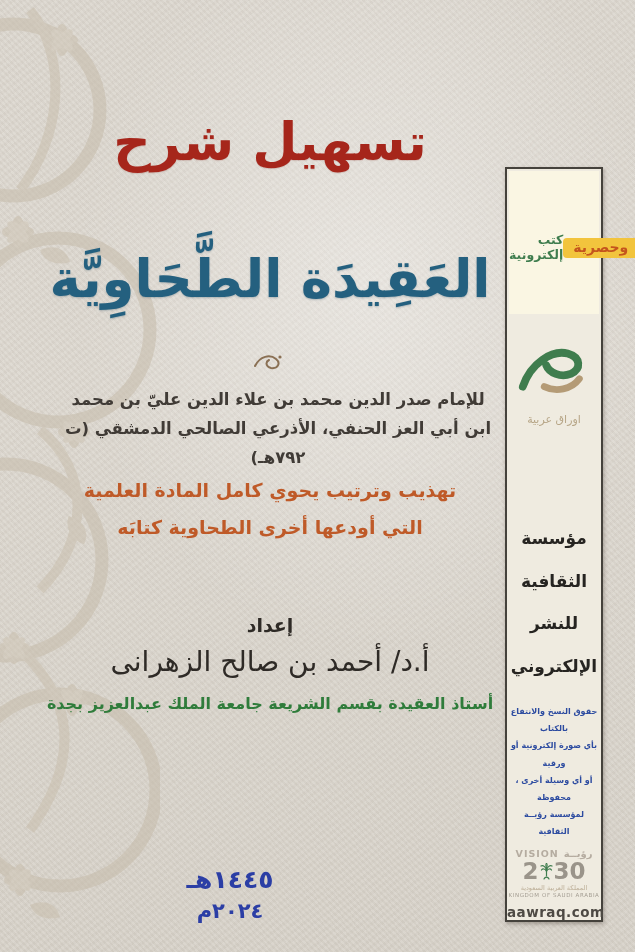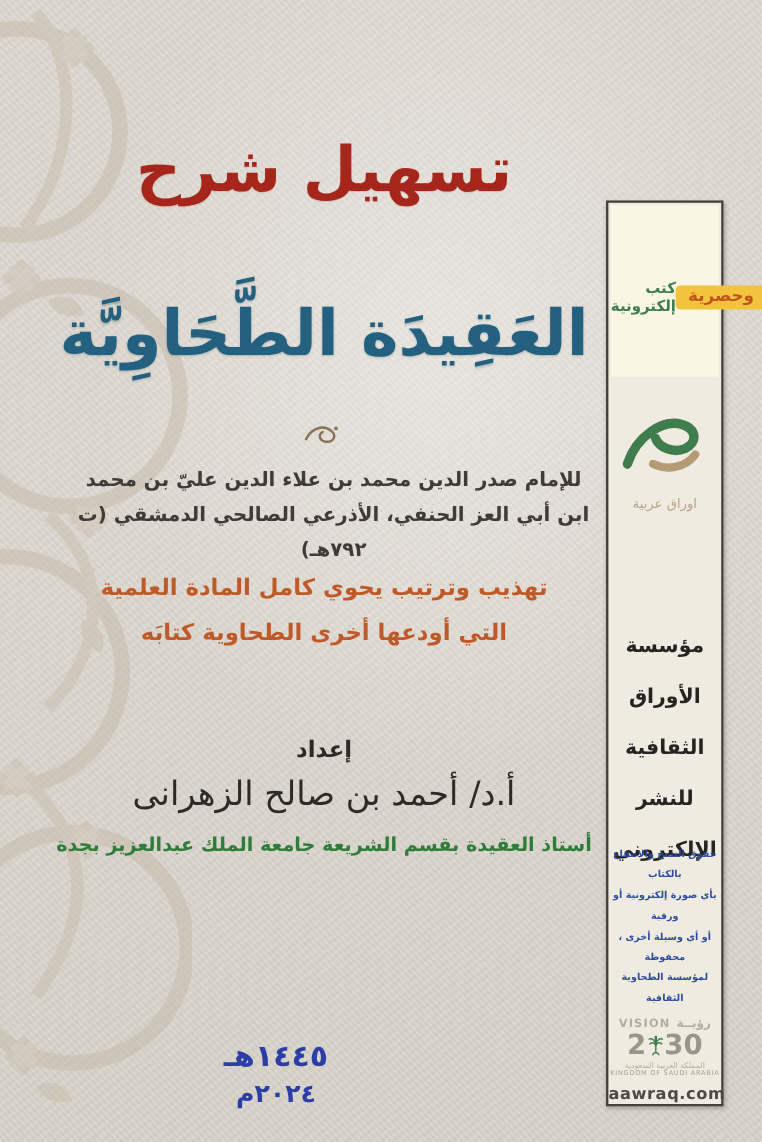--- a/index.html
+++ b/index.html
@@ -197,31 +197,30 @@
     <div class="papers">
       <svg width="78" height="62" viewBox="0 0 80 62" fill="none" stroke-linecap="round">
         <path d="M8,46 C16,22 38,8 54,12 C68,16 68,28 57,33 C47,37 35,32 32,24" stroke="#3f7d4e" stroke-width="8"></path>
         <path d="M30,46 C42,52 58,49 66,38" stroke="#b49b76" stroke-width="7"></path>
       </svg>
       <div class="papers-caption">اوراق عربية</div>
     </div>
 
     <div class="foundation">
       <div>مؤسسة</div>
-      <div>الأوراق</div>
       <div>الثقافية</div>
       <div>للنشر</div>
       <div>الإلكتروني</div>
     </div>
 
     <div class="copyright">
       <div>حقوق النسخ والانتفاع بالكتاب</div>
       <div>بأي صورة إلكترونية أو ورقية</div>
       <div>أو أي وسيلة أخرى ، محفوظة</div>
-      <div>لمؤسسة الطحاوية الثقافية</div>
+      <div>لمؤسسة رؤيــة الثقافية</div>
     </div>
 
     <div class="vision">
       <div class="vision-row1">
         <span>VISION</span>
         <span class="ar">رؤيــة</span>
       </div>
       <div class="vision-year">
         <span>2</span>
         <svg width="13" height="17" viewBox="0 0 13 17">

